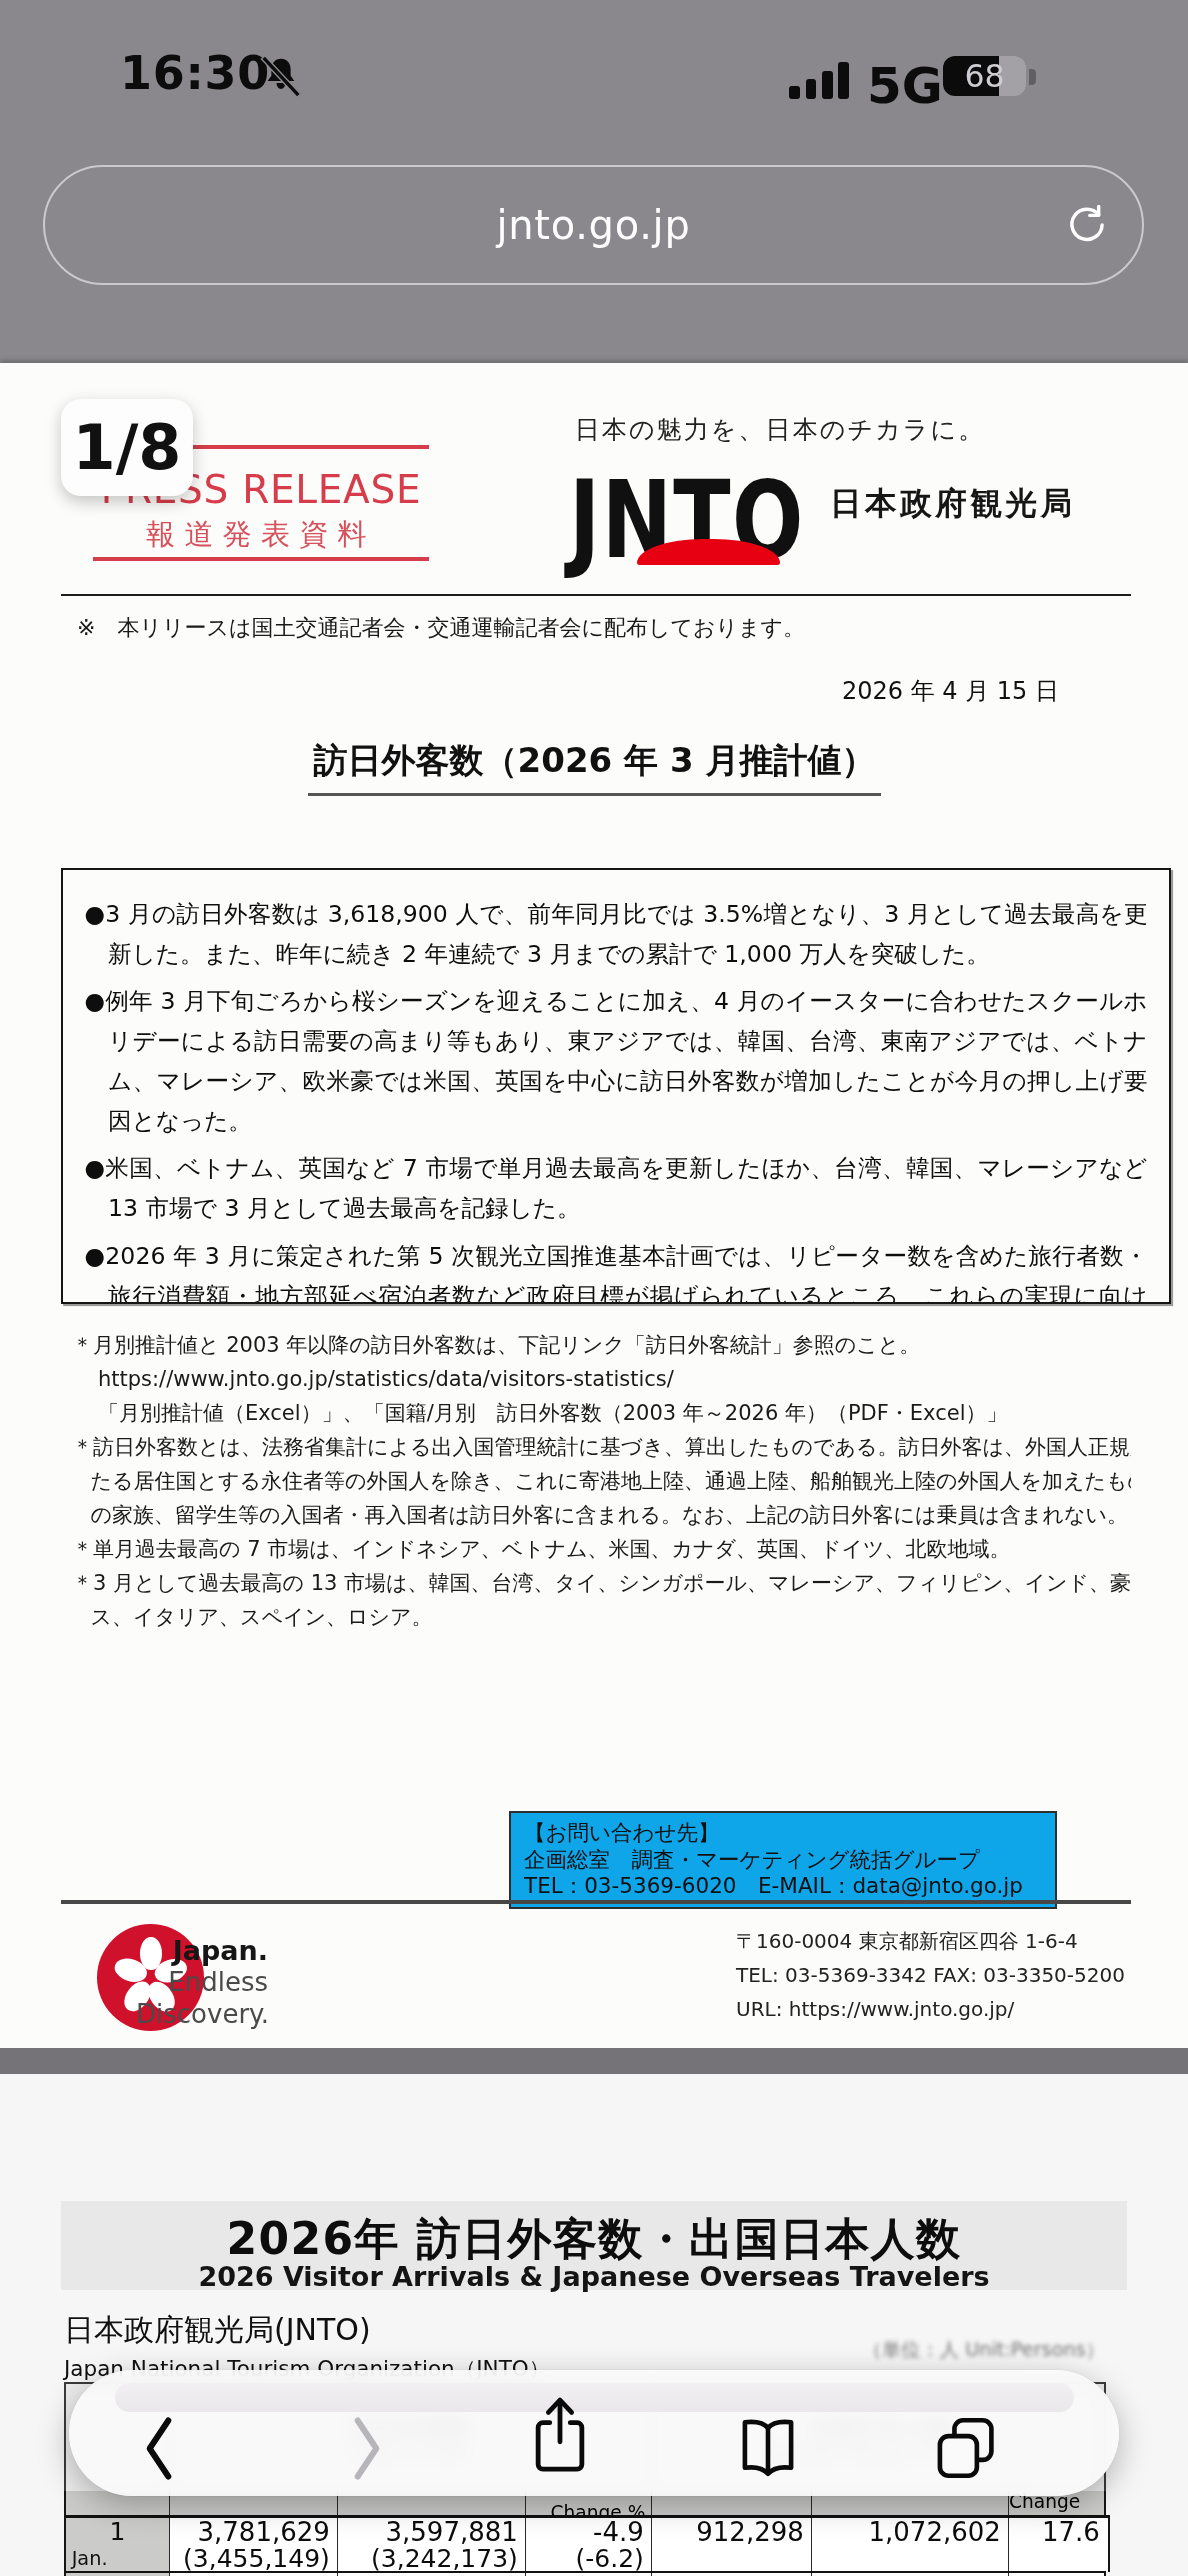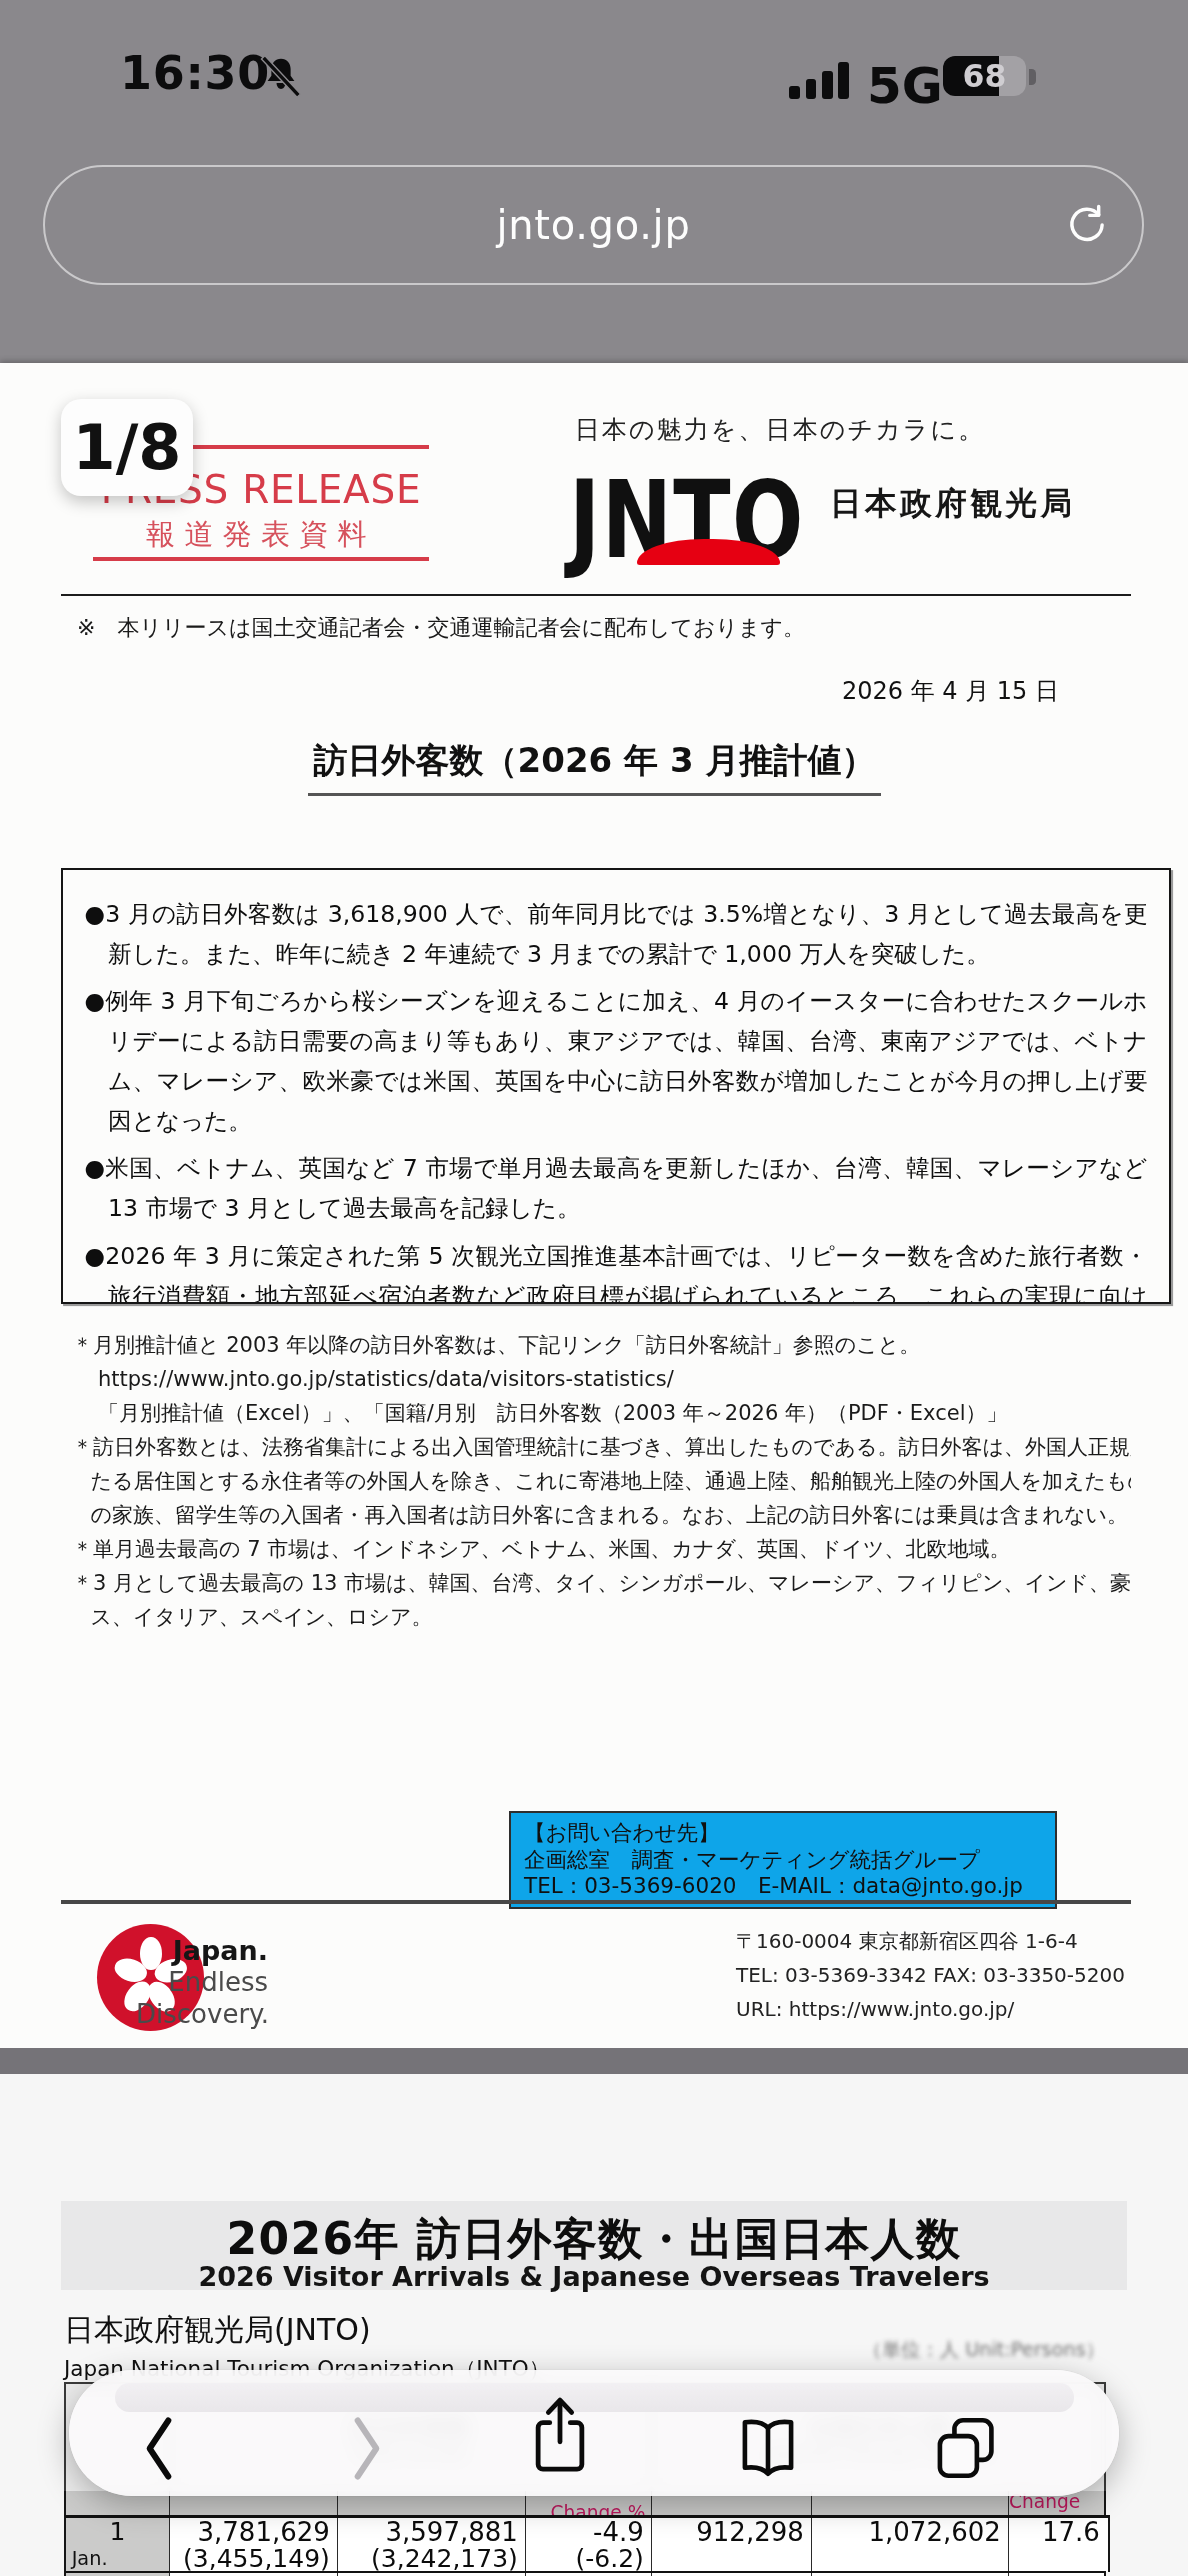--- a/index.html
+++ b/index.html
@@ -7,21 +7,21 @@
   #screen{position:relative;width:1189px;height:2576px;background:#8a888c;overflow:hidden;}
 
   
   .time{position:absolute;left:120px;top:46px;font-size:46px;font-weight:bold;color:#0c0c0d;letter-spacing:0.7px;}
   .bell{position:absolute;left:259px;top:53px;width:44px;height:47px;}
   .sigbars{position:absolute;left:789px;top:62px;width:64px;height:37px;}
   .sigbars span{position:absolute;bottom:0;width:10.7px;background:#0c0c0d;border-radius:2.9px;}
   .net{position:absolute;left:867px;top:57px;font-size:50px;font-weight:600;color:#0c0c0d;}
   .battery{position:absolute;left:943px;top:56px;width:83px;height:40px;border-radius:12px;overflow:hidden;background:#a3a1a5;}
   .battery .fill{position:absolute;left:0;top:0;bottom:0;width:68%;background:#0b0b0c;}
-  .battery .pct{position:absolute;inset:0;display:flex;align-items:center;justify-content:center;font-size:31.5px;font-weight:bold;color:#cfcdd1;}
+  .battery .pct{position:absolute;inset:0;display:flex;align-items:center;justify-content:center;font-size:31.5px;font-weight:normal;color:#cfcdd1;}
   .battip{position:absolute;left:1029px;top:69px;width:7.2px;height:15.7px;border-radius:0 4.3px 4.3px 0;background:#615f63;}
 
   
   .urlbar{position:absolute;left:43px;top:165px;width:1101px;height:120px;border-radius:60px;border:2.1px solid rgba(255,255,255,0.55);box-sizing:border-box;display:flex;align-items:center;justify-content:center;}
   .urltext{font-size:40px;color:#fdfdfd;font-weight:400;letter-spacing:0.7px;}
   .reload{position:absolute;right:33px;top:36px;width:44px;height:44px;}
 
   
   .page1{position:absolute;left:0;top:363px;width:1189px;height:1685px;background:#fcfcfb;box-shadow:0 -2.1px 5.7px rgba(0,0,0,0.25);}
   .pageband{position:absolute;left:0;top:2048px;width:1189px;height:26px;background:#757378;}
@@ -76,21 +76,21 @@
   .p2org-en{position:absolute;left:64px;top:280px;font-size:21.5px;color:#101010;}
   .unitnote{position:absolute;right:84px;top:262px;font-size:19.3px;color:#444;filter:blur(2.1px);opacity:.75;}
 
   .tbl{position:absolute;left:64px;width:1042px;box-sizing:border-box;}
   .grid{display:grid;grid-template-columns:104px 168px 188px 126px 160px 197px 98px;}
   .thead{top:308px;height:109px;border:2.1px solid #3a3a3a;border-bottom:none;background:#ececec;}
   .gh{border-right:1.4px solid #555;display:flex;flex-direction:column;align-items:center;justify-content:center;filter:blur(2.9px);opacity:.8;}
   .gh .jp{font-size:24px;color:#333;}
   .gh .en{font-size:15.7px;color:#444;}
   .chgrow{top:417px;height:24px;background:#cbcbca;border-left:2.1px solid #161616;border-right:2.1px solid #161616;}
-  .chgrow .c{border-right:1.4px solid #2a2a2a;display:flex;align-items:center;justify-content:flex-end;padding-right:5.7px;box-sizing:border-box;font-size:18.6px;color:#be185d;}
+  .chgrow .c{border-right:1.4px solid #2a2a2a;display:flex;align-items:center;justify-content:flex-end;padding-right:5.7px;box-sizing:border-box;font-size:18.6px;color:#000000;}
   .chgrow .c:last-child{border-right:none;}
   .datarow{top:441px;height:54px;background:#fff;border-left:2.1px solid #161616;border-right:2.1px solid #161616;border-top:3.6px solid #111;box-sizing:content-box;}
   .datarow .c{border-right:1.4px solid #2a2a2a;position:relative;box-sizing:border-box;padding:1.4px 7.2px 0 0;text-align:right;font-size:26px;line-height:26.5px;color:#0c0c0c;}
   .datarow .c:last-child{border-right:none;}
   .datarow .paren{font-size:25px;}
   .mcell{background:#cbcbca;text-align:center !important;padding:0 !important;}
   .mcell .n{font-size:25px;padding-top:1.4px;}
   .mcell .mo{position:absolute;left:5.7px;bottom:0;font-size:19.3px;color:#111;}
   .stub{top:497px;height:8.6px;border-left:2.1px solid #161616;border-right:2.1px solid #161616;border-top:2.1px solid #111;background:#fff;}
   .stub .c{border-right:1.4px solid #2a2a2a;}

